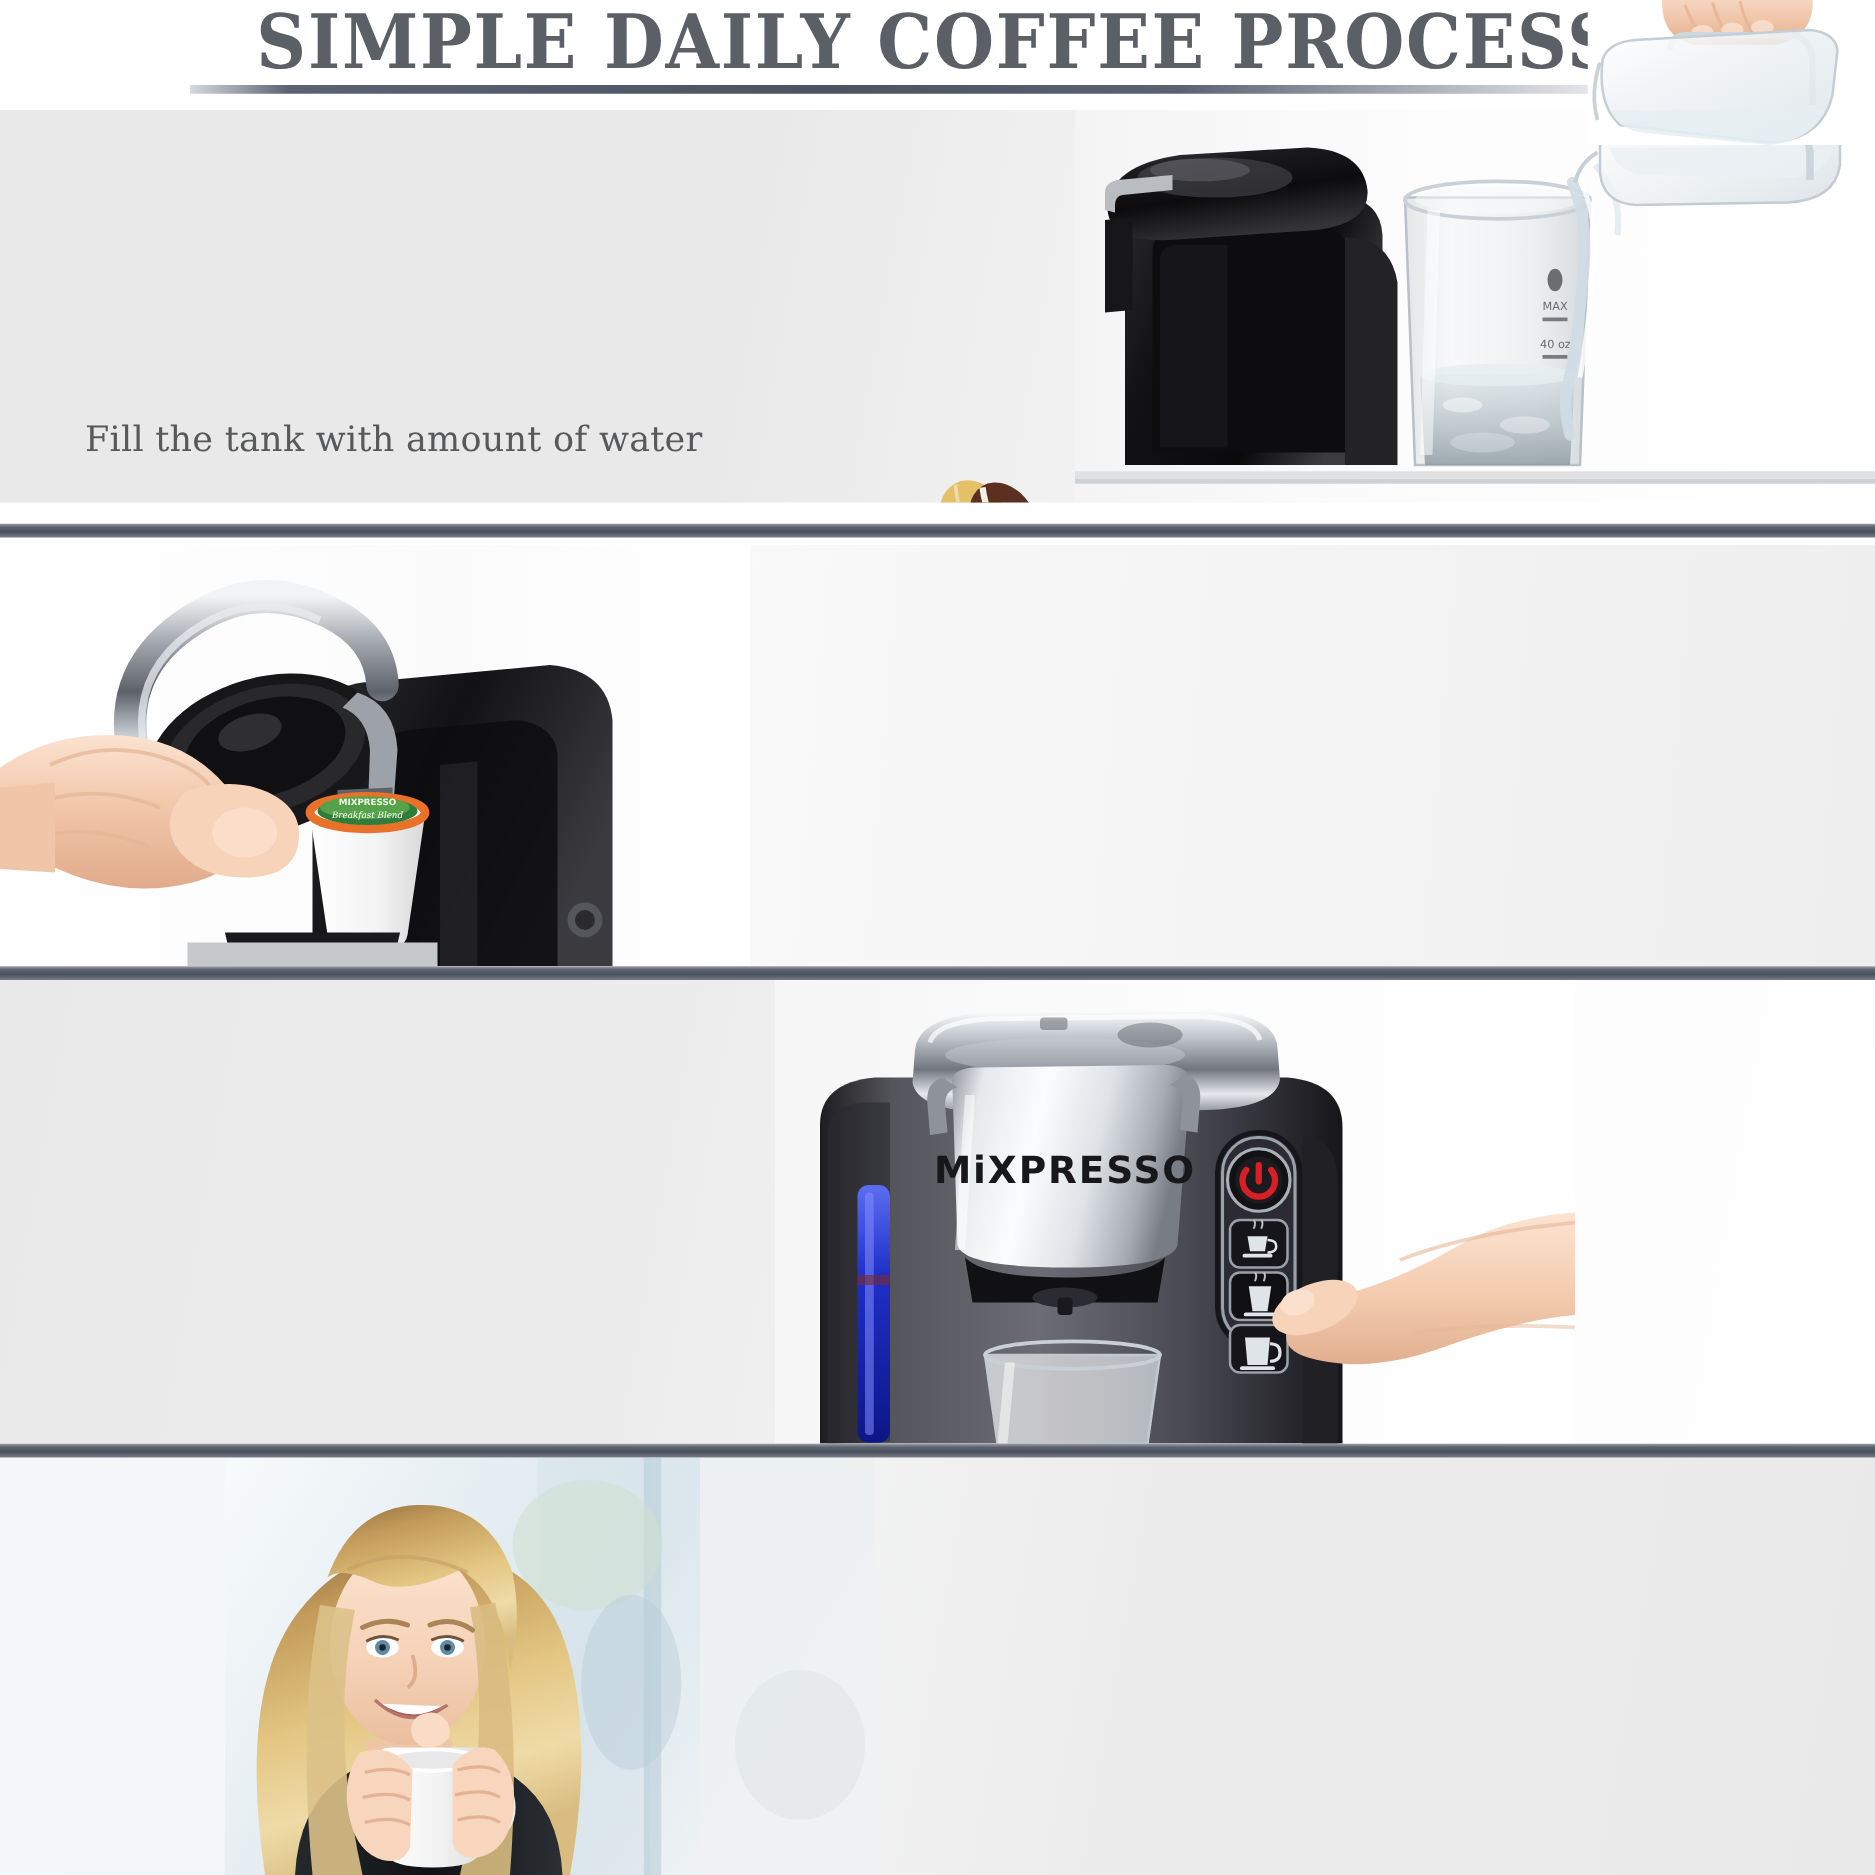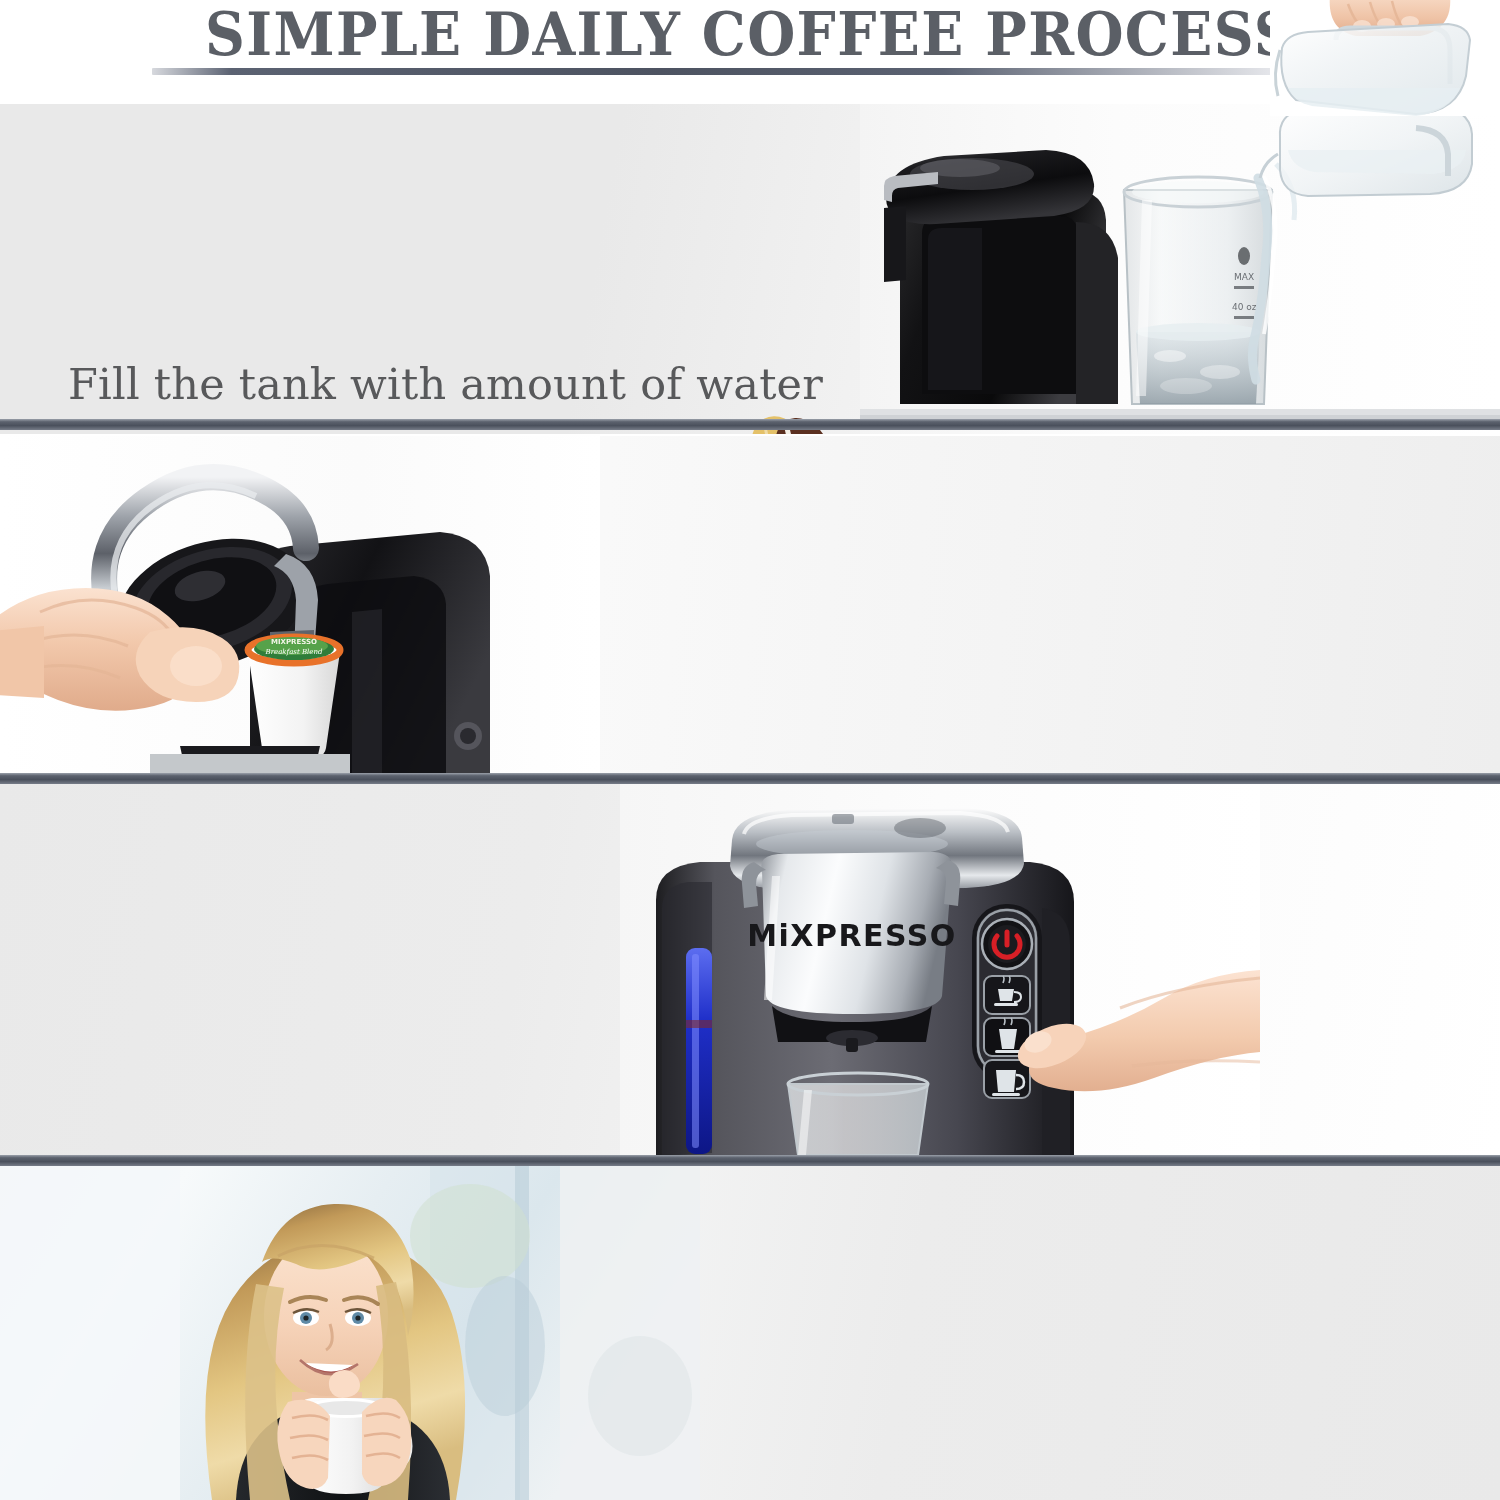--- a/index.html
+++ b/index.html
@@ -32,37 +32,37 @@
   .header-rule {
     position:absolute; left:152px; top:68px; width:1130px; height:7px;
     background:linear-gradient(to right,#d7d9de 0%, #5b6272 7%, #4d5361 45%, #5b6272 70%, #e9eaee 100%);
     border-radius:1px;
   }
   
   .header-pitcher { position:absolute; right:0px; top:-4px; width:230px; height:120px; z-index:45; }
 
   
   .panel { position:absolute; left:0; width:1500px; overflow:hidden; }
-  .panel-1 { top:104px;   height:330px; background:linear-gradient(100deg,#e9e9e9 0%, #e9e9e9 40%, #f3f3f3 62%, #fdfdfd 78%, #ffffff 100%); }
+  .panel-1 { top:72px;   height:330px; background:linear-gradient(100deg,#e9e9e9 0%, #e9e9e9 40%, #f3f3f3 62%, #fdfdfd 78%, #ffffff 100%); }
   .panel-2 { top:436px;  height:337px; background:linear-gradient(95deg,#ffffff 0%, #fbfbfb 30%, #f6f6f6 55%, #f2f2f2 78%, #eeeeee 100%); }
   .panel-3 { top:784px;  height:371px; background:linear-gradient(100deg,#e9e9e9 0%, #ececec 35%, #f5f5f5 58%, #fcfcfc 80%, #ffffff 100%); }
   .panel-4 { top:1166px; height:334px; background:linear-gradient(100deg,#f2f6f8 0%, #f7f8f8 30%, #ececec 60%, #e9e9e9 100%); }
 
   .divider { position:absolute; left:0; width:1500px; height:11px; z-index:30;
     background:linear-gradient(to bottom,#9aa0aa 0%, #5c626e 25%, #4a505c 60%, #767c88 100%); }
   .div-1 { top:419px; }
   .div-2 { top:773px; }
   .div-3 { top:1155px; }
 
   
   .caption {
     position:absolute; z-index:20;
     font-family:"DejaVu Serif", serif;
     color:#58595b;
-    font-size:43px;
+    font-size:28px;
     line-height:56px;
     letter-spacing:0.2px;
     white-space:nowrap;
   }
   .cap-1 { left:68px;  top:252px; }
   .cap-line { display:block; }
 
   
   .bean { position:absolute; z-index:22; }
   .bean-1 { left:745px;  top:303px;  width:94px;  height:80px; }

